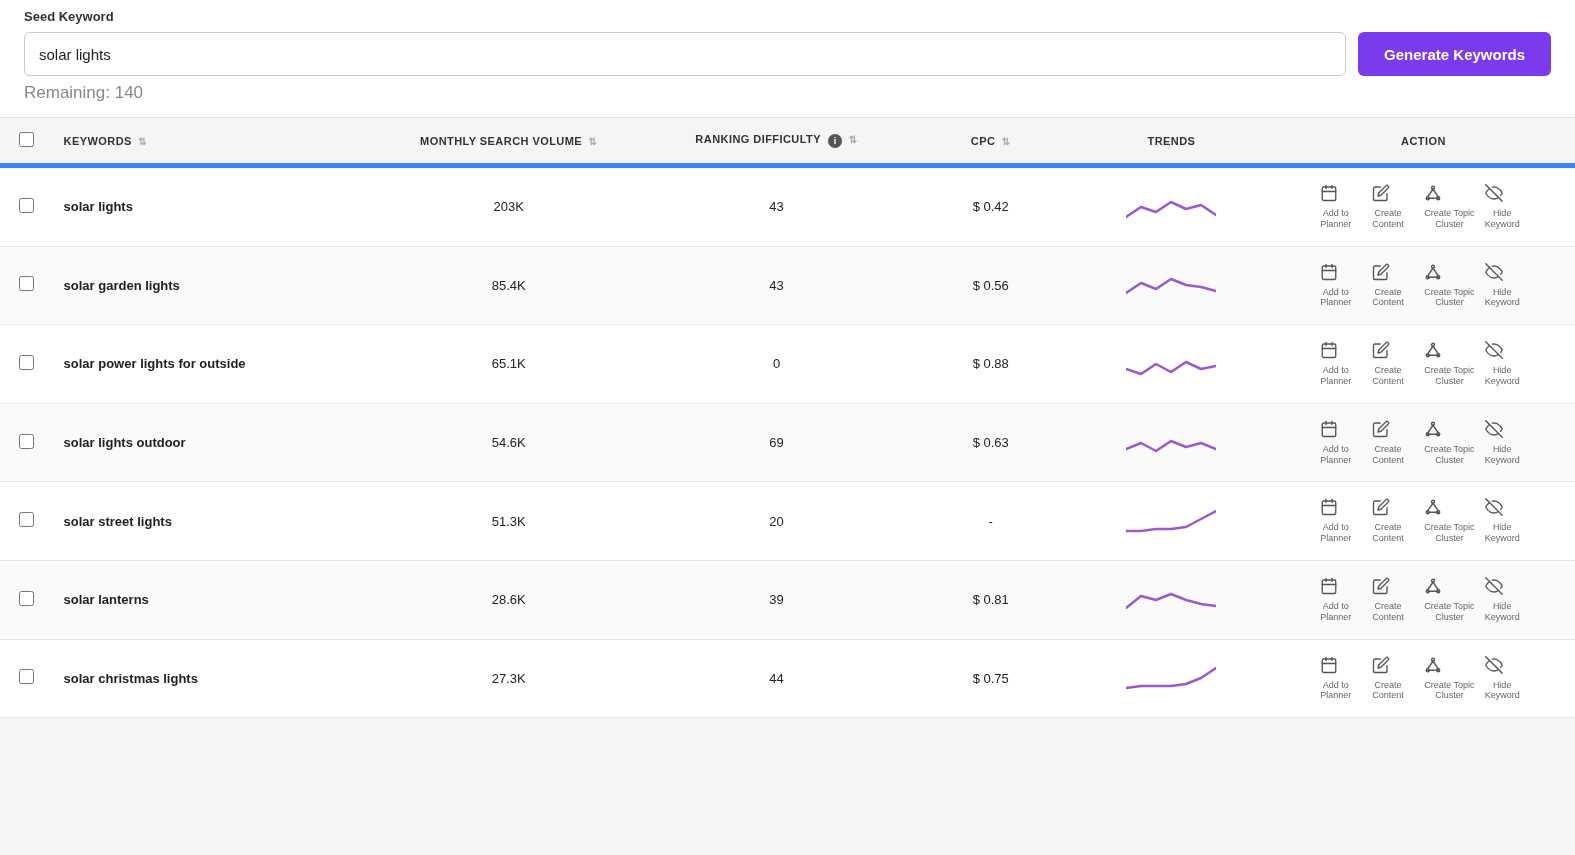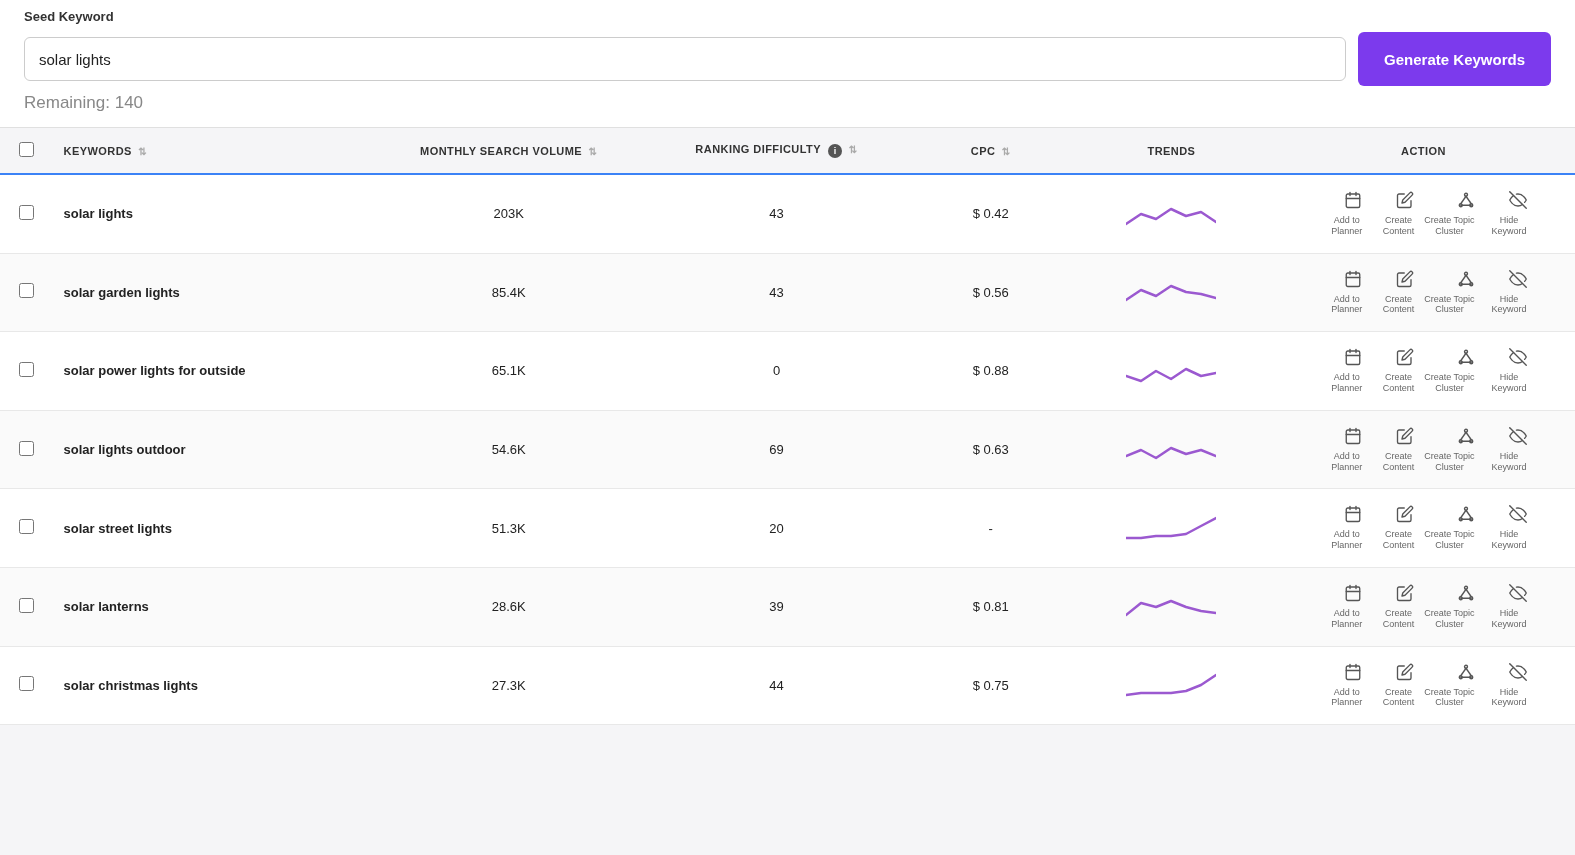--- a/index.html
+++ b/index.html
@@ -30,21 +30,21 @@
       font-size: 15px;
       color: #222;
       outline: none;
     }
     .generate-btn {
       background: #7c3aed;
       color: #fff;
       border: none;
       border-radius: 6px;
       padding: 0 26px;
-      height: 54px;
+      height: 44px;
       font-size: 15px;
       font-weight: 600;
       cursor: pointer;
       white-space: nowrap;
     }
     .remaining {
       font-size: 17px;
       color: #888;
       margin-top: 7px;
     }
@@ -54,21 +54,21 @@
       background: #fff;
       margin-top: 0;
     }
     table {
       width: 100%;
       border-collapse: collapse;
       min-width: 900px;
     }
     thead tr {
       background: #f5f5f7;
-      border-bottom: 2px solid #3b82f6;
+      border-bottom: 5px solid #3b82f6;
     }
     thead th {
       padding: 14px 10px;
       font-size: 11px;
       font-weight: 700;
       color: #333;
       text-align: left;
       letter-spacing: 0.04em;
       white-space: nowrap;
     }
@@ -123,21 +123,21 @@
     
     .action-group {
       display: flex;
       align-items: center;
       justify-content: center;
       gap: 10px;
     }
     .action-item {
       display: flex;
       flex-direction: column;
-      align-items: flex-end;
+      align-items: flex-start;
       gap: 3px;
       cursor: pointer;
       color: #444;
       min-width: 42px;
     }
     .action-icon {
       font-size: 18px;
       color: #555;
       line-height: 1;
     }

